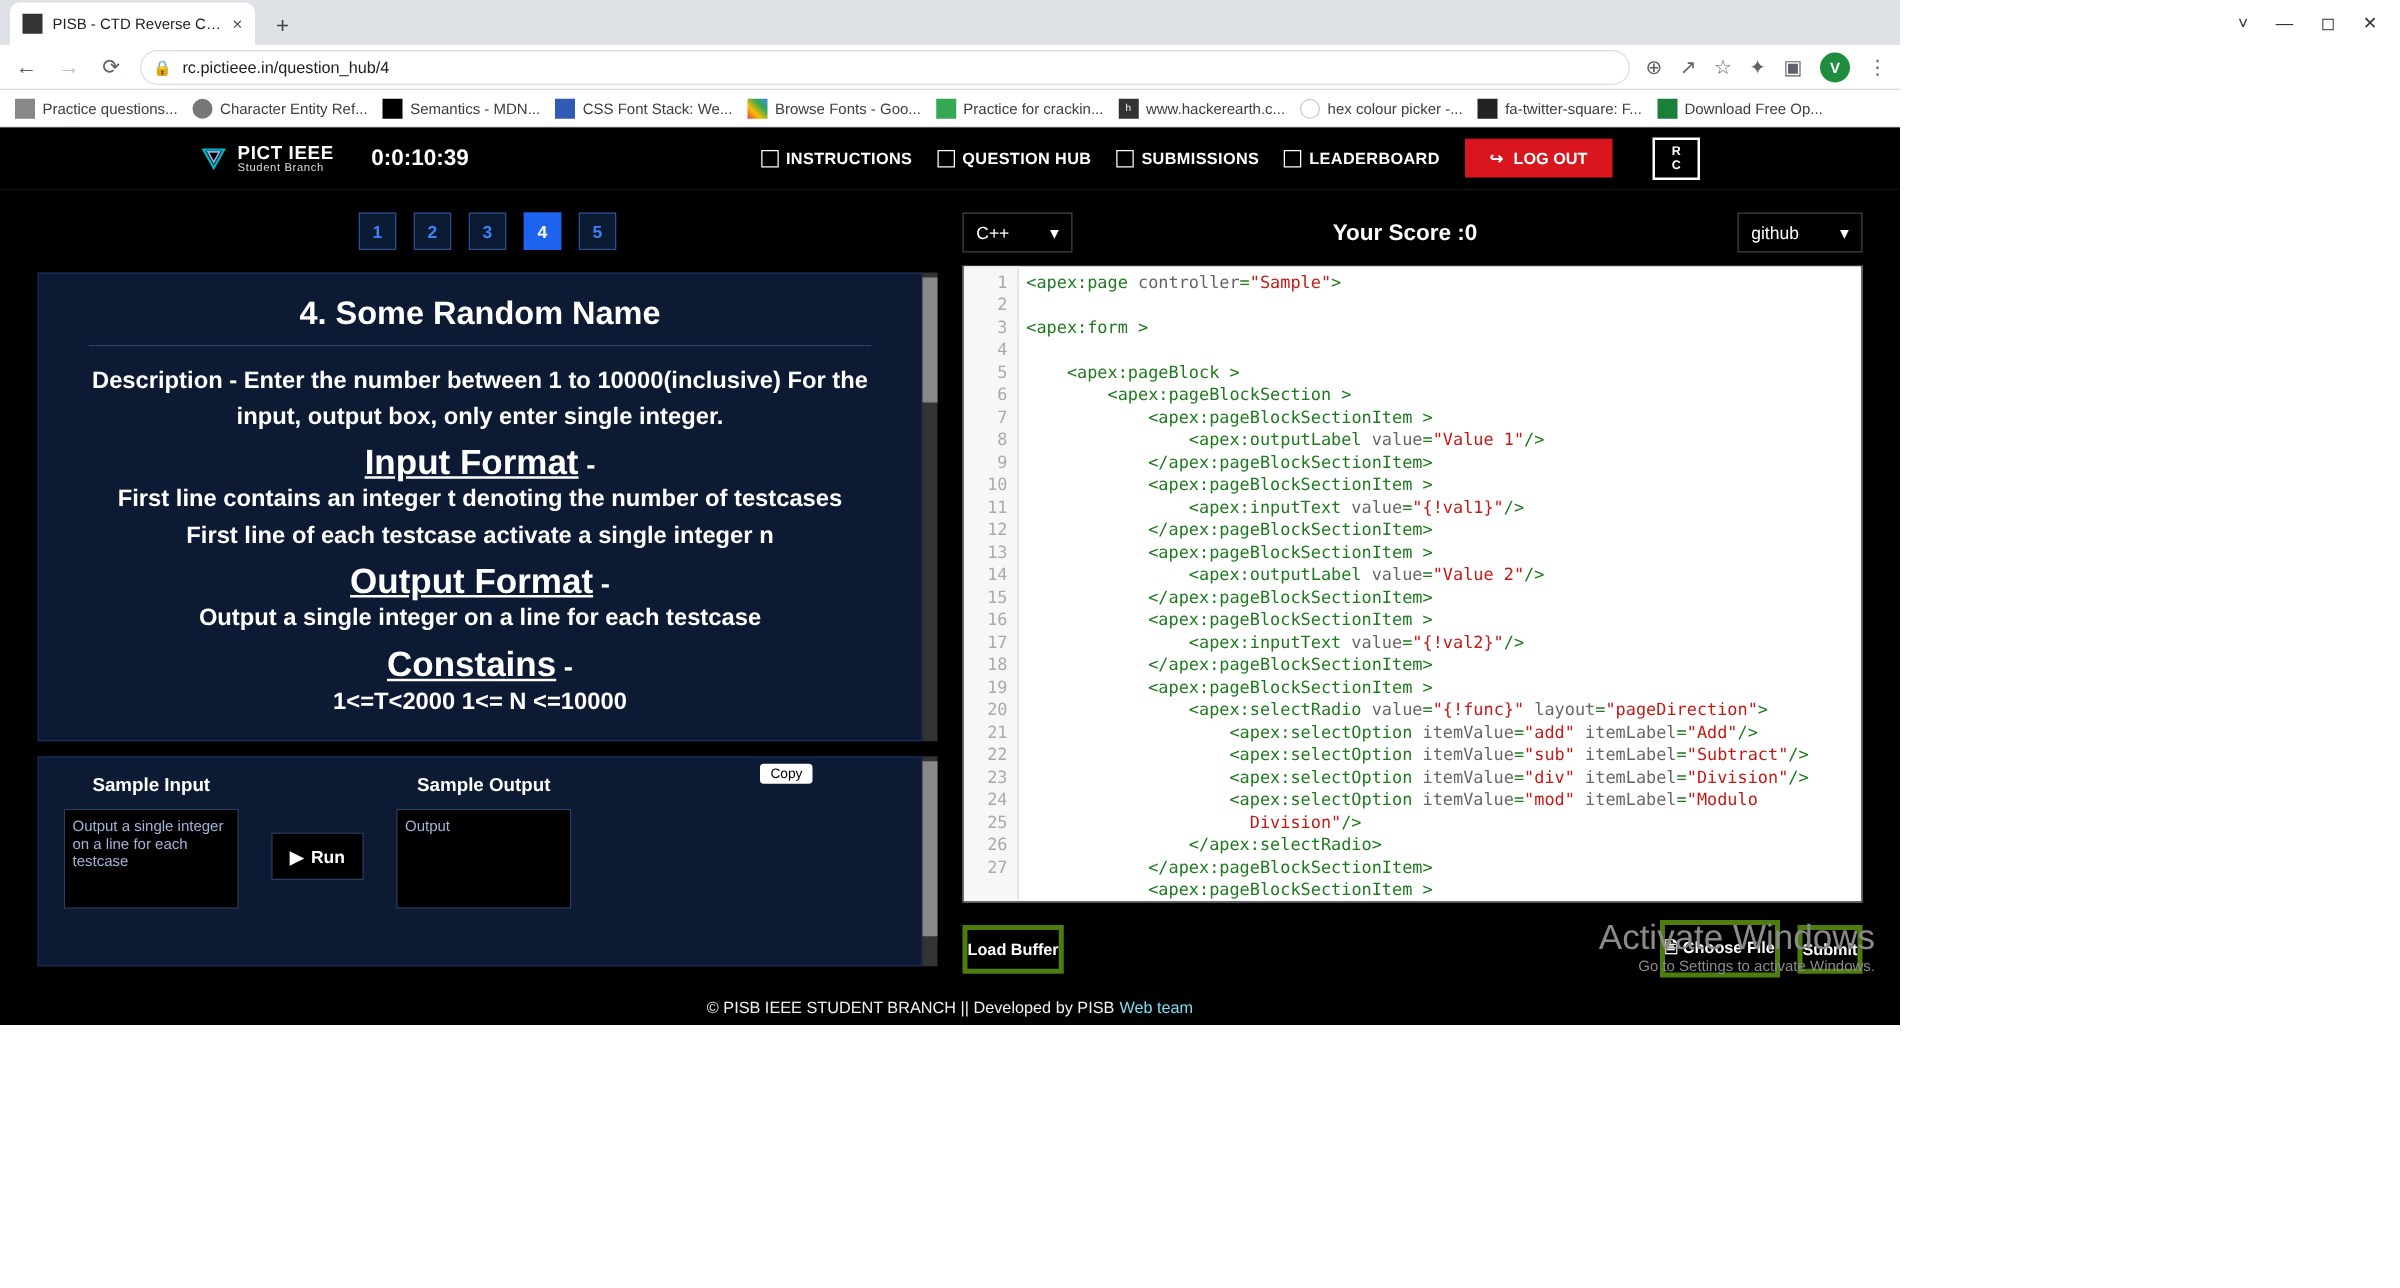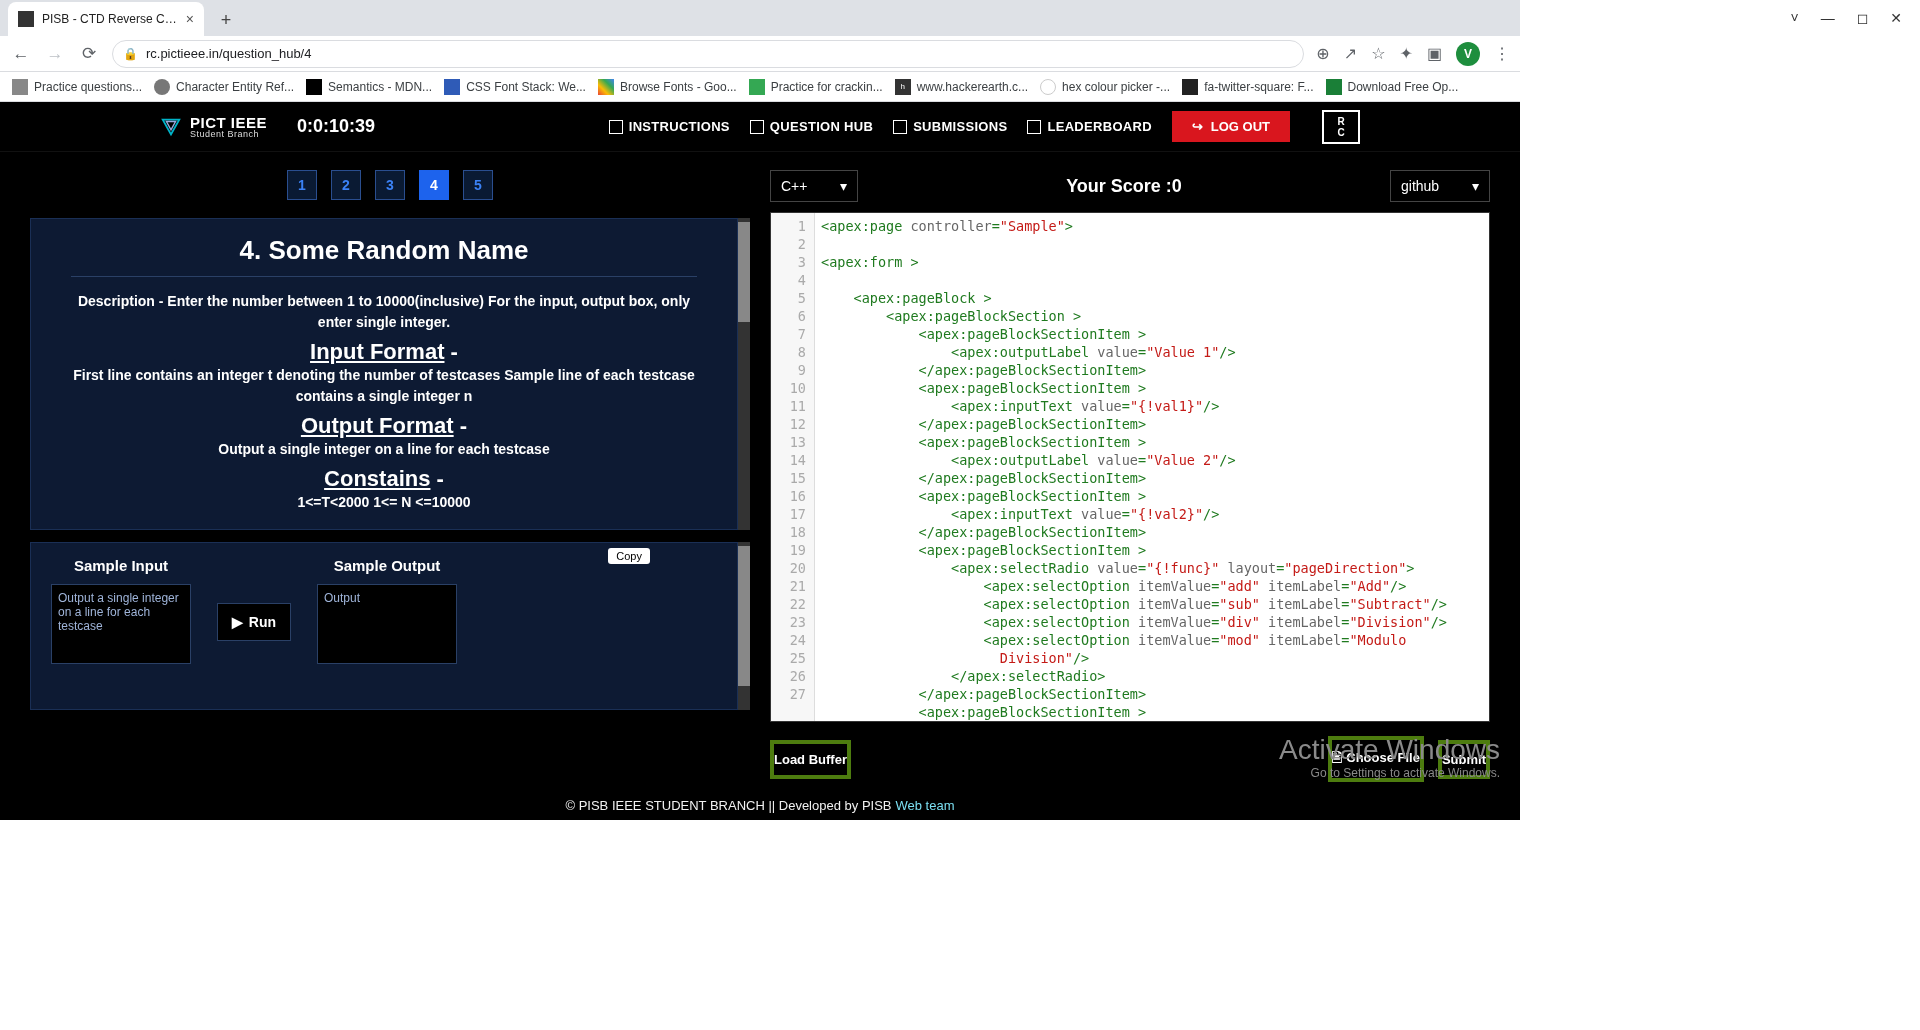--- a/index.html
+++ b/index.html
@@ -63,22 +63,22 @@
 
 .q-tabs { display: flex; gap: 14px; justify-content: center; margin-bottom: 6px; }
 .q-tab { width: 30px; height: 30px; border: 1px solid #2a4e8f; color: #3b82f6; display: flex; align-items: center; justify-content: center; font-weight: 700; cursor: pointer; font-size: 14px; background:#0a1a33; }
 .q-tab.active { background: #1d63ed; color: #fff; border-color:#1d63ed; }
 
 
 .q-panel-wrap { position: relative; flex: 0 0 300px; display: flex; }
 .q-panel { background: #0d1a33; border: 1px solid #1a2f55; flex: 1; padding: 16px 40px; overflow: hidden; }
 .q-title { font-size: 26px; font-weight: 800; text-align: center; margin-bottom: 10px; }
 .q-hr { border:none; border-top:1px solid #2a4066; margin: 6px 0 14px; }
-.q-desc { font-size: 14px; font-weight: 600; text-align: center; line-height: 1.5; }
-.q-heading { font-size: 22px; font-weight: 800; text-align: center; text-decoration: underline; margin-top: 8px; display:inline; }
+.q-desc { font-size: 19px; font-weight: 600; text-align: center; line-height: 1.5; }
+.q-heading { font-size: 28px; font-weight: 800; text-align: center; text-decoration: underline; margin-top: 8px; display:inline; }
 .q-heading-wrap { text-align:center; margin-top:6px; font-size:22px; font-weight:800; }
 .q-heading-wrap .dash { text-decoration:none; }
 .scroll-gutter { width: 12px; background: #333; display:flex; align-items:flex-start; }
 .scroll-thumb { width: 12px; height: 100px; background: #888; margin-top: 4px; }
 
 
 .sample-wrap { position: relative; flex: 0 0 168px; display:flex; }
 .sample-panel { background: #0d1a33; border: 1px solid #1a2f55; flex:1; padding: 14px 20px 22px; display: flex; gap: 26px; align-items:flex-start; }
 .sample-col { display:flex; flex-direction:column; align-items:center; }
 .sample-label { font-weight:700; font-size:15px; margin-bottom:10px; }
@@ -248,21 +248,21 @@
           <div class="q-tab active">4</div>
           <div class="q-tab">5</div>
         </div>
 
       <div class="q-panel-wrap">
         <div class="q-panel">
           <div class="q-title">4. Some Random Name</div>
           <hr class="q-hr">
           <div class="q-desc">Description - Enter the number between 1 to 10000(inclusive) For the input, output box, only enter single integer.</div>
           <div class="q-heading-wrap"><span class="q-heading">Input Format</span><span class="dash"> -</span></div>
-          <div class="q-desc">First line contains an integer t denoting the number of testcases Sample line of each testcase contains a single integer n</div>
+          <div class="q-desc">First line contains an integer t denoting the number of testcases First line of each testcase activate a single integer n</div>
           <div class="q-heading-wrap"><span class="q-heading">Output Format</span><span class="dash"> -</span></div>
           <div class="q-desc">Output a single integer on a line for each testcase</div>
           <div class="q-heading-wrap"><span class="q-heading">Constains</span><span class="dash"> -</span></div>
           <div class="q-desc">1&lt;=T&lt;2000 1&lt;= N &lt;=10000</div>
         </div>
         <div class="scroll-gutter">
             <div class="scroll-thumb"></div>
           </div>
       </div>
 

